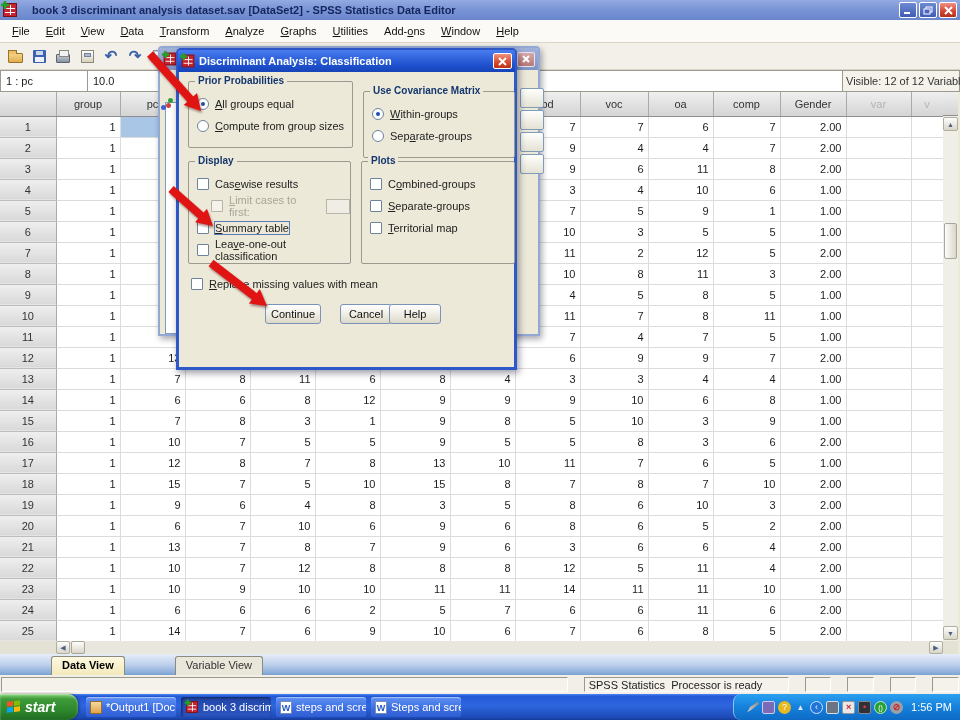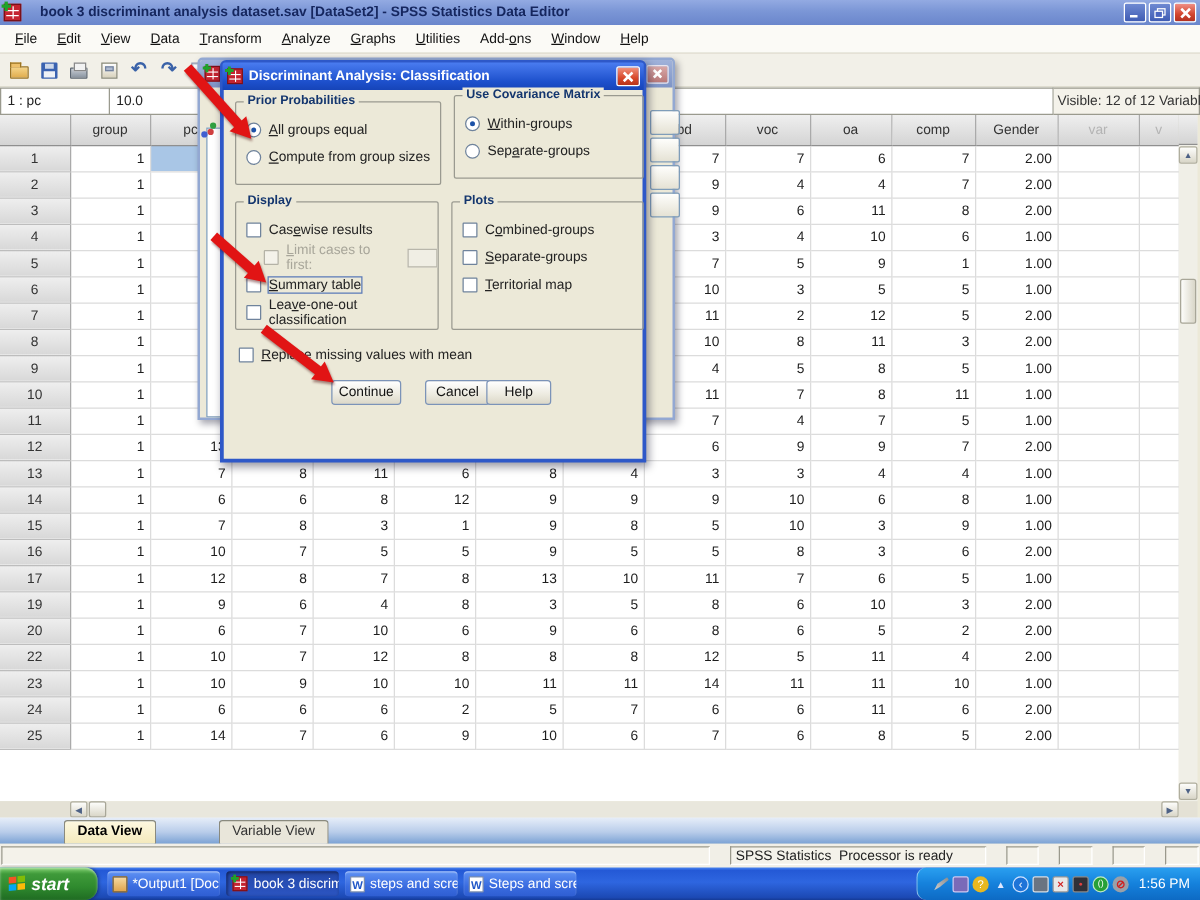--- a/index.html
+++ b/index.html
@@ -133,21 +133,21 @@
     background:#ece9d8; border:3px solid #2e58c8; border-radius:5px 5px 0 0; box-shadow:2px 3px 7px rgba(0,0,30,.4); }
   .dlg-title { height:22px; margin:-1px -1px 0; background:linear-gradient(#4a7cf0,#1d50cc 70%,#1644b8);
     border-radius:2px 2px 0 0; display:flex; align-items:center; gap:4px; padding:0 3px; color:#fff; font-weight:bold; }
   .dlg-title .spss-icon { transform:scale(.9); }
   .dlg-close { margin-left:auto; width:19px; height:16px; border:1px solid #fff; border-radius:2px;
     background:linear-gradient(#f0927e,#d8492c 60%,#b83418); display:flex; align-items:center; justify-content:center; }
 
   .groupbox { position:absolute; border:1px solid #9a9a90; border-radius:2px; }
   .gb-legend { position:absolute; top:-7px; left:6px; background:#ece9d8; padding:0 3px; color:#14366e; font-weight:bold; font-size:10px; }
   .gb-prior   { left:9px;  top:30px;  width:165px; height:67px; }
-  .gb-cov     { left:184px; top:25px; width:152px; height:67px; }
+  .gb-cov     { left:184px; top:40px; width:152px; height:67px; }
   .gb-display { left:9px;  top:110px; width:163px; height:103px; }
   .gb-plots   { left:182px; top:110px; width:154px; height:103px; }
   .gb-items { padding:11px 0 0 8px; }
   .opt { height:22px; display:flex; align-items:center; gap:6px; }
   .opt u { text-decoration:underline; }
   .opt.indent { padding-left:14px; }
   .opt.disabled .opt-label { color:#a8a69a; }
   .opt-label.focused { outline:1px solid #5a7ab8; outline-offset:0px; }
   .ctl { width:12px; height:12px; background:#fff; border:1px solid #6f839c; flex:none; position:relative; }
   .ctl.radio { border-radius:50%; }
@@ -575,20 +575,37 @@
             <td>10</td>
             <td>11</td>
             <td>7</td>
             <td>6</td>
             <td>5</td>
             <td>1.00</td>
             <td></td>
             <td></td>
           </tr>
           <tr>
+            <th>18</th>
+            <td>1</td>
+            <td>15</td>
+            <td>7</td>
+            <td>5</td>
+            <td>10</td>
+            <td>15</td>
+            <td>8</td>
+            <td>7</td>
+            <td>8</td>
+            <td>7</td>
+            <td>10</td>
+            <td>2.00</td>
+            <td></td>
+            <td></td>
+          </tr>
+          <tr>
             <th>19</th>
             <td>1</td>
             <td>9</td>
             <td>6</td>
             <td>4</td>
             <td>8</td>
             <td>3</td>
             <td>5</td>
             <td>8</td>
             <td>6</td>
@@ -604,20 +621,37 @@
             <td>6</td>
             <td>7</td>
             <td>10</td>
             <td>6</td>
             <td>9</td>
             <td>6</td>
             <td>8</td>
             <td>6</td>
             <td>5</td>
             <td>2</td>
+            <td>2.00</td>
+            <td></td>
+            <td></td>
+          </tr>
+          <tr>
+            <th>21</th>
+            <td>1</td>
+            <td>13</td>
+            <td>7</td>
+            <td>8</td>
+            <td>7</td>
+            <td>9</td>
+            <td>6</td>
+            <td>3</td>
+            <td>6</td>
+            <td>6</td>
+            <td>4</td>
             <td>2.00</td>
             <td></td>
             <td></td>
           </tr>
           <tr>
             <th>22</th>
             <td>1</td>
             <td>10</td>
             <td>7</td>
             <td>12</td>

